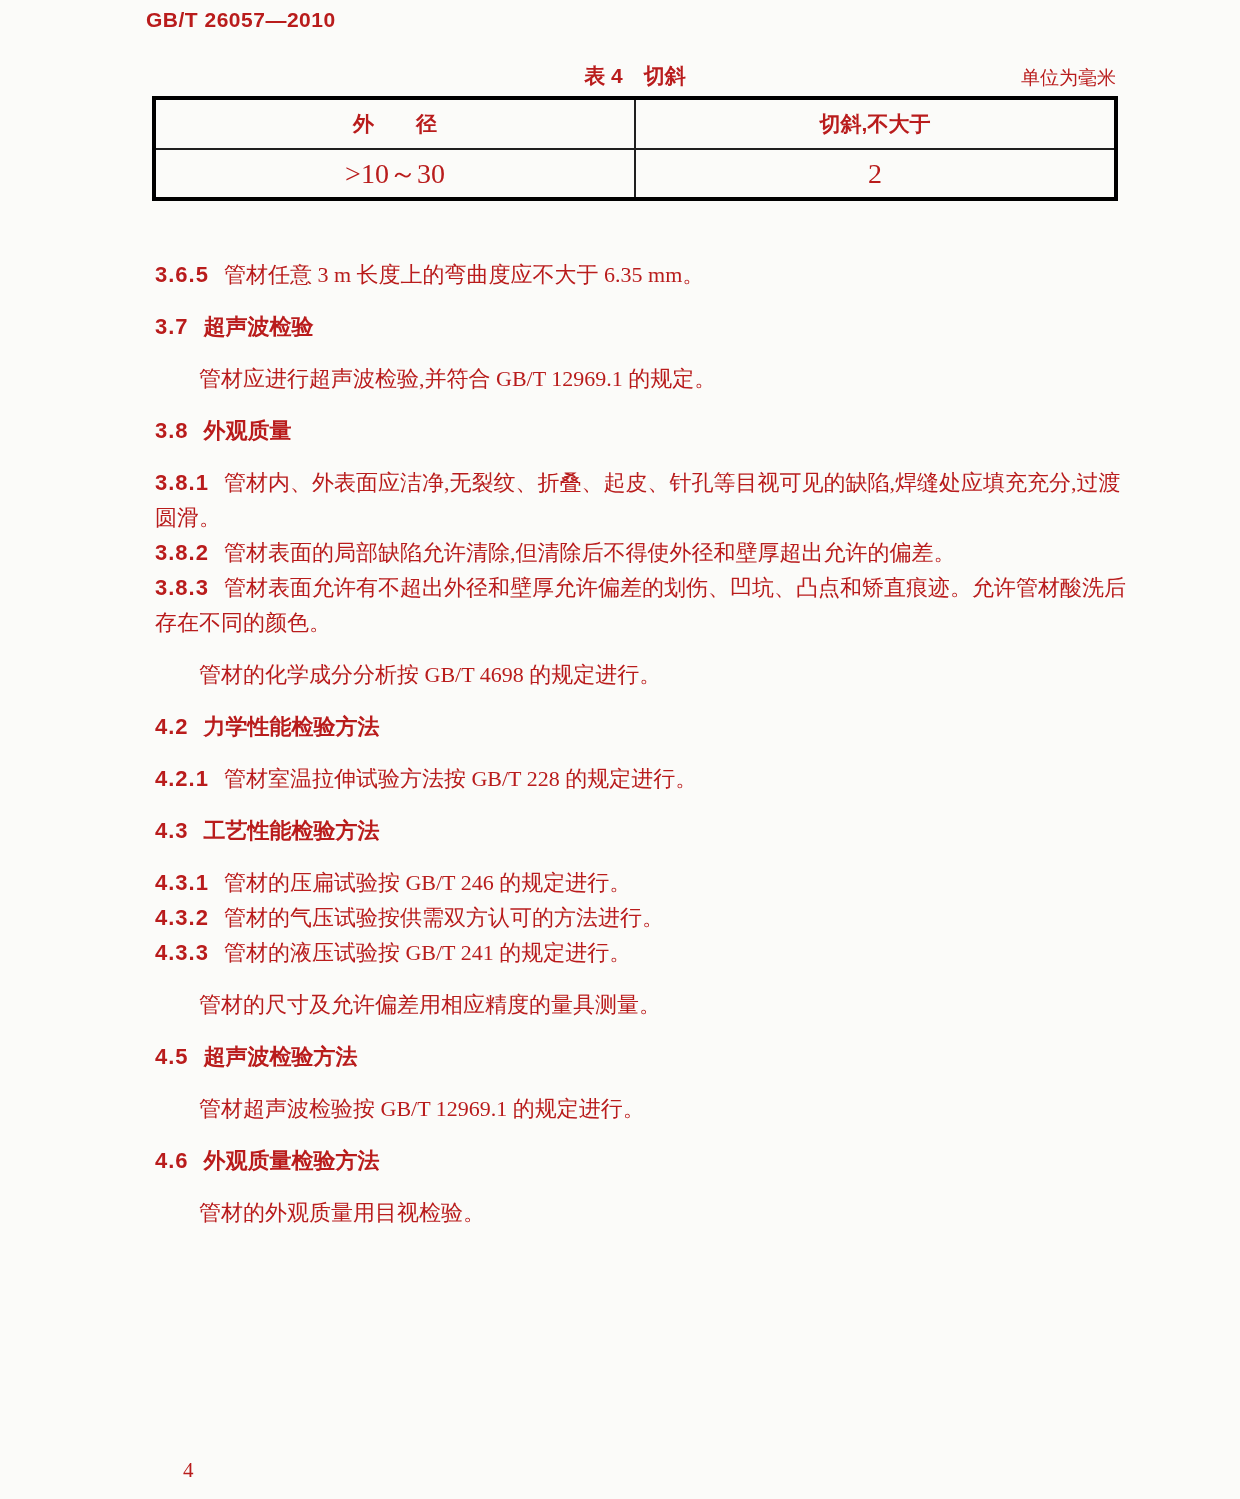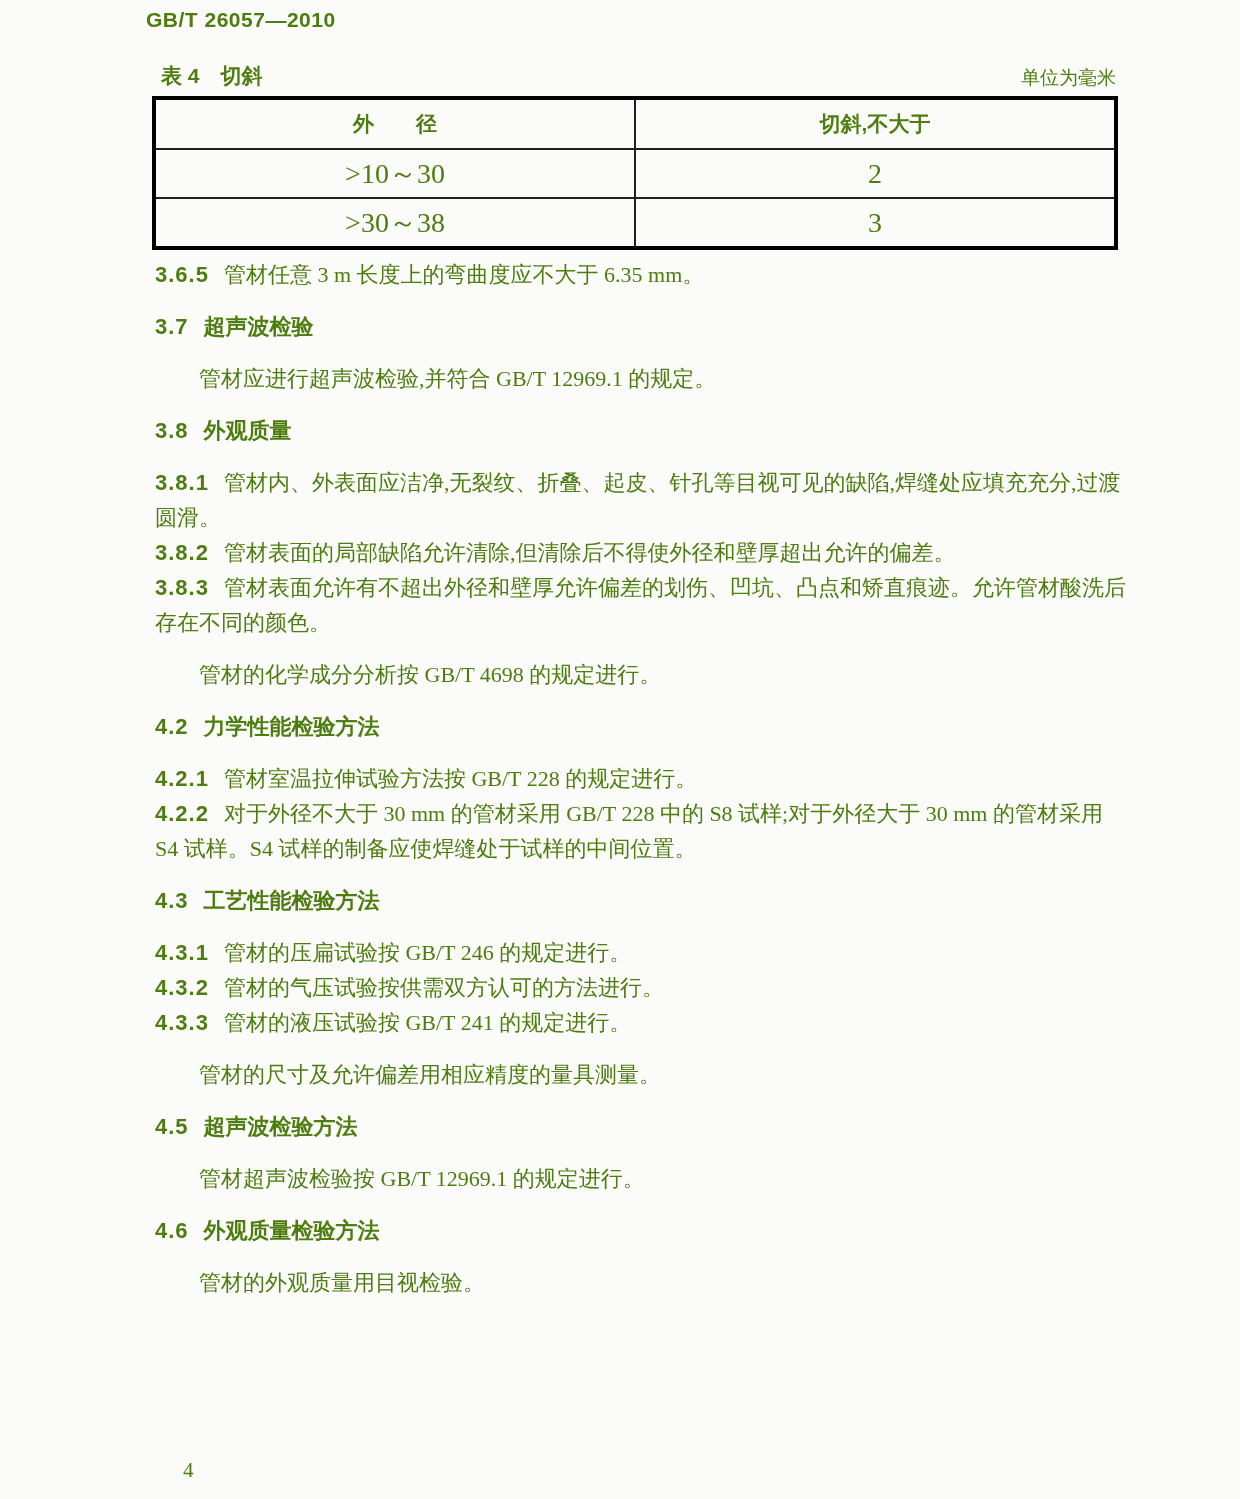--- a/index.html
+++ b/index.html
@@ -5,21 +5,21 @@
   html, body {
     margin: 0;
     padding: 0;
     background: #e8e8e6;
   }
   .page {
     position: relative;
     width: 1240px;
     height: 1499px;
     background: #fbfbf9;
-    color: #4d7c0f;
+    color: #b91c1c;
     font-family: "Liberation Serif", "DejaVu Serif", serif;
     overflow: hidden;
   }
   .doc-header {
     position: absolute;
     left: 146px;
     top: 8px;
     font-family: "Liberation Sans", "DejaVu Sans", sans-serif;
     font-weight: bold;
     font-size: 21px;
@@ -30,22 +30,23 @@
     left: 152px;
     top: 62px;
     width: 966px;
   }
   .table-caption-row {
     position: relative;
     height: 34px;
   }
   .table-caption {
     position: absolute;
-    left: 9px;
+    left: 0;
     right: 0;
+    text-align: center;
     font-family: "Liberation Sans", "DejaVu Sans", sans-serif;
     font-weight: bold;
     font-size: 21px;
   }
   .table-unit-note {
     position: absolute;
     right: 2px;
     top: 3px;
     font-size: 19px;
   }
@@ -133,24 +134,20 @@
         <tr>
           <th>外　　径</th>
           <th>切斜,不大于</th>
         </tr>
       </thead>
       <tbody>
         <tr>
           <td>&gt;10～30</td>
           <td>2</td>
         </tr>
-        <tr>
-          <td>&gt;30～38</td>
-          <td>3</td>
-        </tr>
       </tbody>
     </table>
   </div>
 
   <div class="content">
 
     <p class="clause"><span class="num">3.6.5</span><span>管材任意 3 m 长度上的弯曲度应不大于 6.35 mm。</span></p>
 
     <p class="heading"><span class="num">3.7</span><span>超声波检验</span></p>
 
@@ -165,21 +162,20 @@
     <p class="clause"><span class="num">3.8.3</span><span>管材表面允许有不超出外径和壁厚允许偏差的划伤、凹坑、凸点和矫直痕迹。允许管材酸洗后存在不同的颜色。</span></p>
 
 
 
     <p class="para">管材的化学成分分析按 GB/T 4698 的规定进行。</p>
 
     <p class="heading"><span class="num">4.2</span><span>力学性能检验方法</span></p>
 
     <p class="clause"><span class="num">4.2.1</span><span>管材室温拉伸试验方法按 GB/T 228 的规定进行。</span></p>
 
-    <p class="clause"><span class="num">4.2.2</span><span>对于外径不大于 30 mm 的管材采用 GB/T 228 中的 S8 试样;对于外径大于 30 mm 的管材采用 S4 试样。S4 试样的制备应使焊缝处于试样的中间位置。</span></p>
 
     <p class="heading"><span class="num">4.3</span><span>工艺性能检验方法</span></p>
 
     <p class="clause"><span class="num">4.3.1</span><span>管材的压扁试验按 GB/T 246 的规定进行。</span></p>
 
     <p class="clause"><span class="num">4.3.2</span><span>管材的气压试验按供需双方认可的方法进行。</span></p>
 
     <p class="clause"><span class="num">4.3.3</span><span>管材的液压试验按 GB/T 241 的规定进行。</span></p>
 
 

